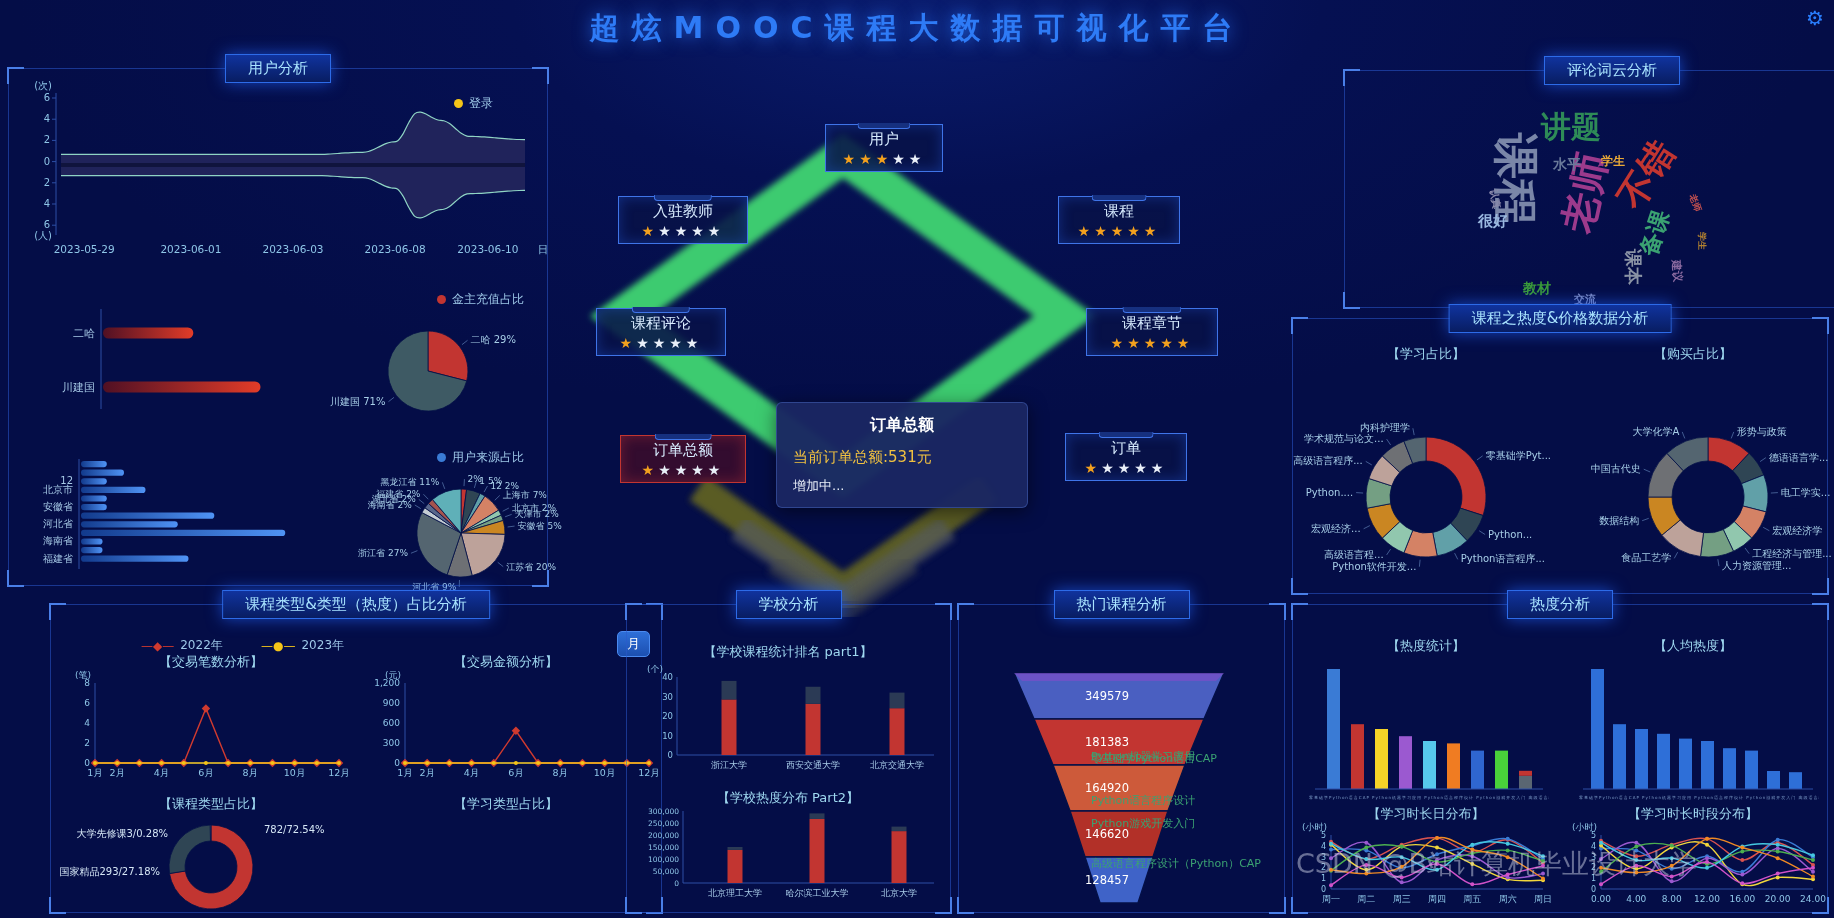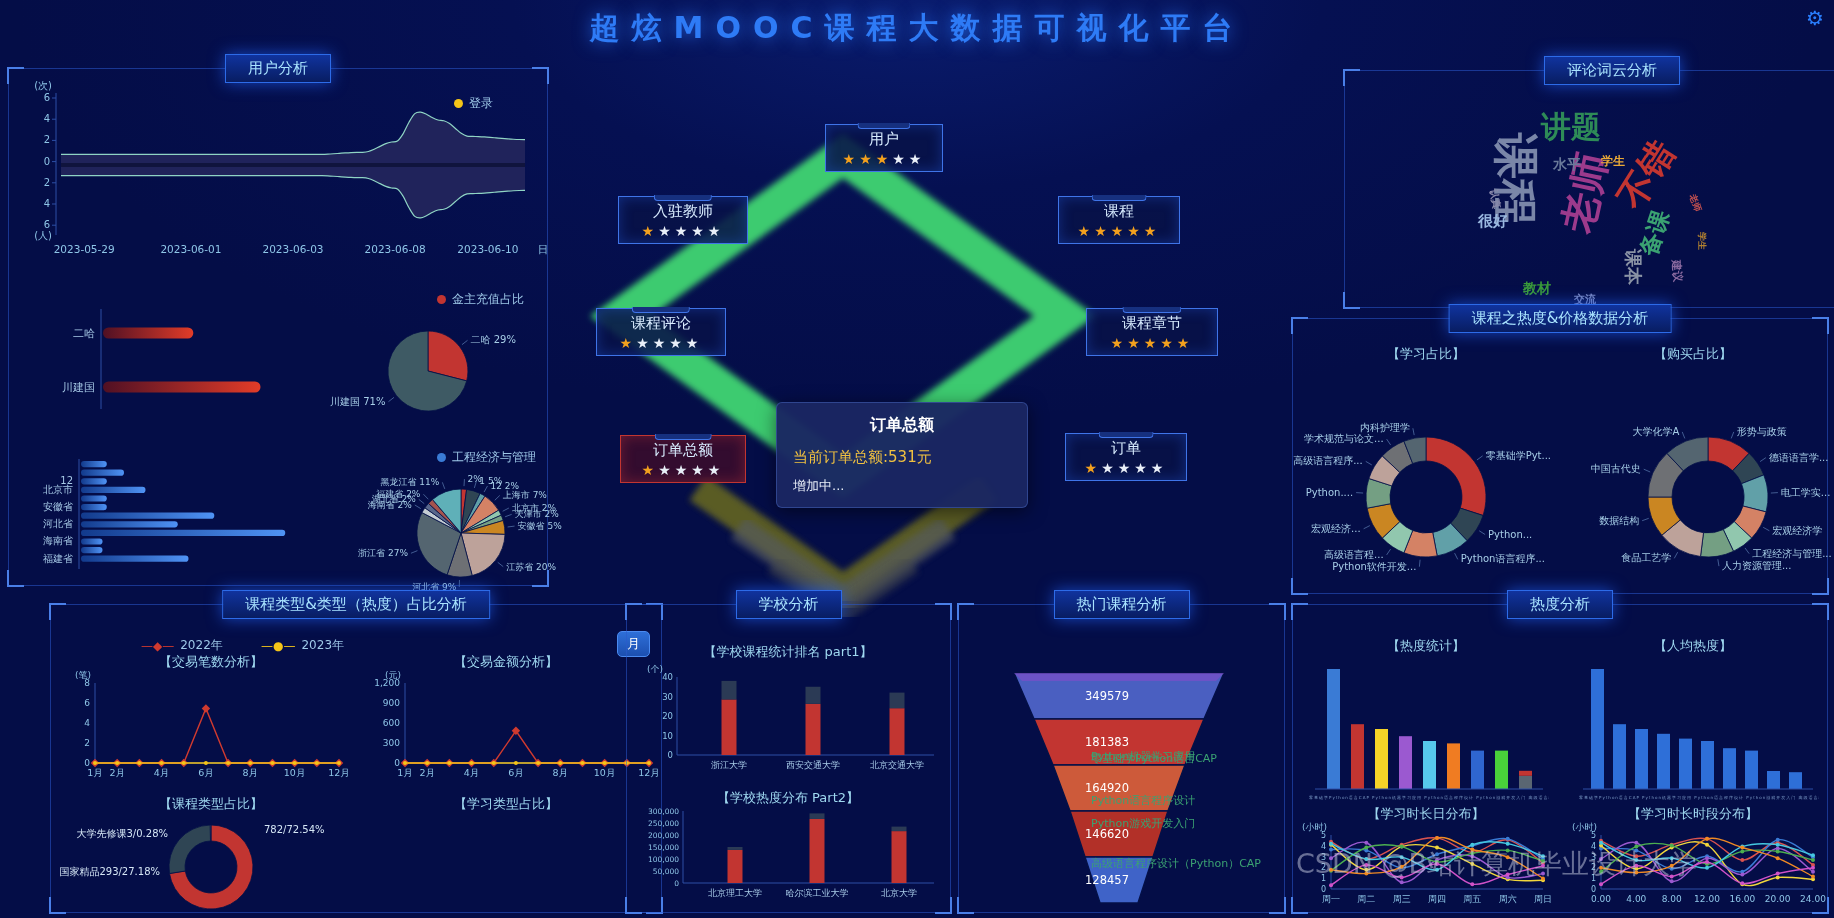--- a/index.html
+++ b/index.html
@@ -116,21 +116,21 @@
           <path d="M99.0 30.0A40 40 0 0 1 137.7 79.9L99.0 70.0A0 0 0 0 0 99.0 70.0Z" fill="#c23531" stroke="#041047" stroke-width="0.8"></path>
           <path d="M132.9766655321547 43.64499669292201L138.5077506187845 39.35464731735118" stroke="#5c7cb2" stroke-width="0.7" fill="none"></path>
           <text x="141.5077506187845" y="42.35464731735118" fill="#a8cfe8" font-size="10" text-anchor="start">二哈 29%</text>
           <path d="M137.7 79.9A40 40 0 1 1 99.0 30.0L99.0 70.0A0 0 0 1 0 99.0 70.0Z" fill="#3e5a64" stroke="#041047" stroke-width="0.8"></path>
           <path d="M65.02333446784533 96.35500330707801L59.49224938121549 100.64535268264885" stroke="#5c7cb2" stroke-width="0.7" fill="none"></path>
           <text x="56.49224938121549" y="103.64535268264885" fill="#a8cfe8" font-size="10" text-anchor="end">川建国 71%</text>
         </svg>
       </div>
     <div class="legend" style="left:428px;top:380px;">
       <span class="dot" style="background:#3a7bd5"></span>
-      <span>工程经济与管理</span>
+      <span>用户来源占比</span>
     </div>
     <div class="abs" style="left:8px;top:384px;">
         <svg width="300" height="124">
           <defs>
             <linearGradient id="gB" x1="0" y1="0" x2="1" y2="0">
               <stop offset="0%" stop-color="#123a8c"></stop>
               <stop offset="100%" stop-color="#4f93f5"></stop>
             </linearGradient>
           </defs>
           <line x1="62" y1="6" x2="62" y2="116" stroke="#2c4fa6"></line>

